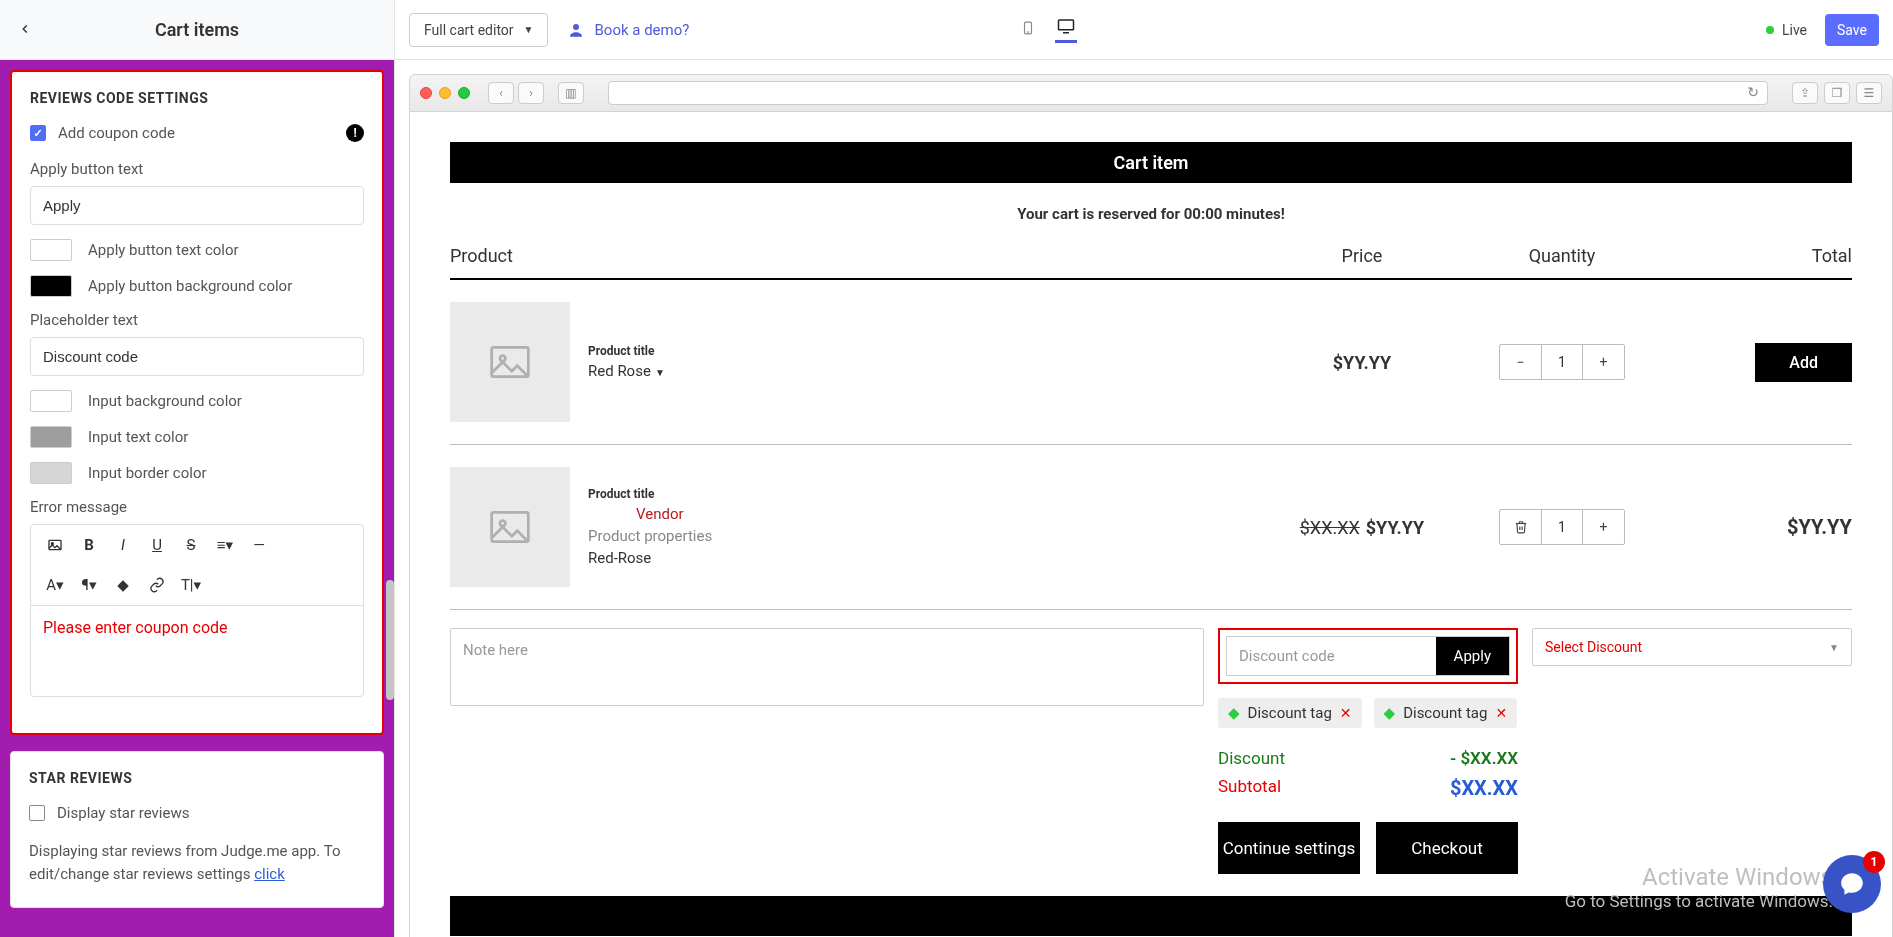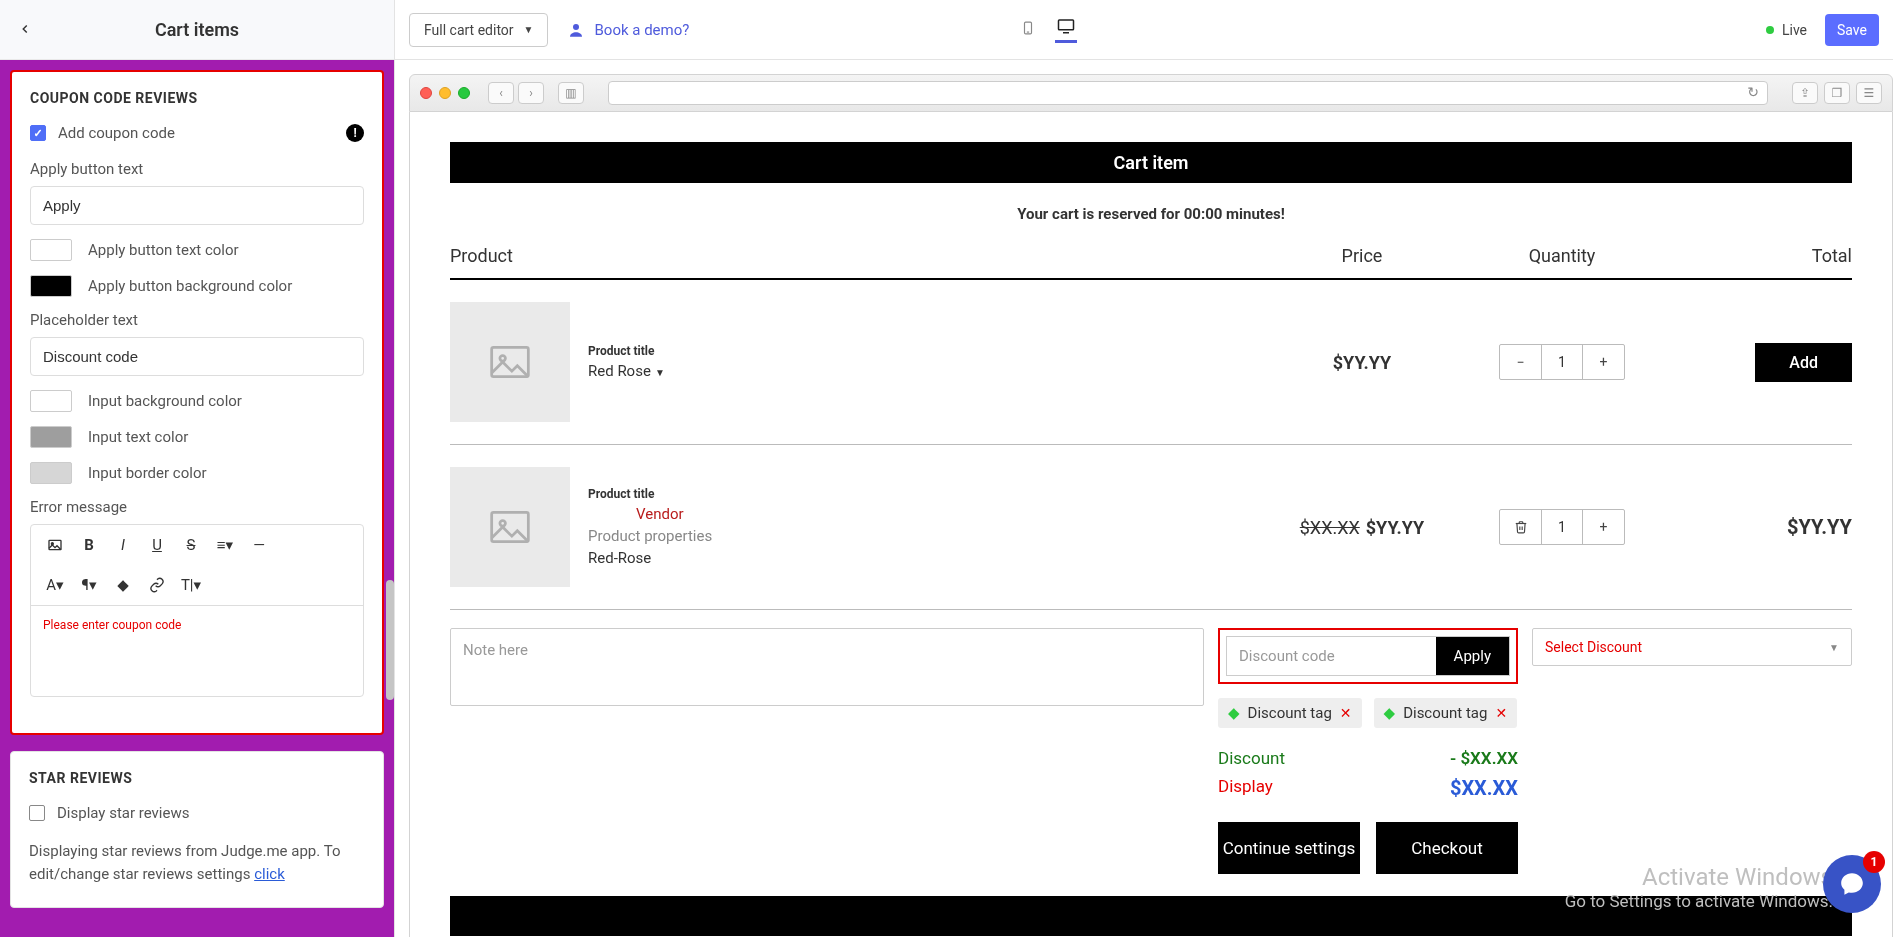--- a/index.html
+++ b/index.html
@@ -36,21 +36,21 @@
 .swatch.white { background: #fff; }
 .swatch.black { background: #000; }
 .swatch.gray { background: #9e9e9e; }
 .swatch.lightgray { background: #d6d6d6; }
 
 .rte { border: 1px solid #ddd; border-radius: 4px; }
 .rte-toolbar { display: flex; flex-wrap: wrap; gap: 2px; padding: 6px 8px; }
 .rte-tool { width: 32px; height: 28px; display: inline-flex; align-items: center; justify-content: center; font-size: 15px; color: #333; cursor: pointer; }
 .rte-tool svg { width: 16px; height: 16px; }
 .rte-divider { height: 1px; background: #ddd; }
-.rte-content { padding: 12px; min-height: 90px; font-size: 12px; }
+.rte-content { padding: 12px; min-height: 90px; font-size: 16px; }
 .rte-content .err { color: #e60000; }
 
 .desc-text { font-size: 15px; color: #555; line-height: 1.5; }
 .link { color: #2a5bd7; text-decoration: underline; cursor: pointer; }
 .sidebar-thumb { position: absolute; right: 0; width: 8px; height: 120px; top: 520px; background: #c5c5c5; border-radius: 4px; }
 
 
 .main { flex: 1; display: flex; flex-direction: column; background: #fff; }
 .topbar { height: 60px; border-bottom: 1px solid #e3e3e3; display: flex; align-items: center; padding: 0 14px; gap: 18px; }
 .top-dropdown { border: 1px solid #ccc; border-radius: 4px; padding: 8px 14px; display: flex; align-items: center; gap: 10px; color: #444; cursor: pointer; }
@@ -154,21 +154,21 @@
         <svg width="14" height="14" viewBox="0 0 24 24" fill="none" stroke="currentColor" stroke-width="2.5">
             <polyline points="15 18 9 12 15 6"></polyline>
           </svg>
       </span>
       <span class="sidebar-title">Cart items</span>
     </div>
 
     <div class="sidebar-scroll">
 
       <div class="panel highlighted">
-        <div class="panel-title">COUPON CODE REVIEWS</div>
+        <div class="panel-title">REVIEWS CODE SETTINGS</div>
 
         <div class="checkbox-row">
           <span class="checkbox checked"></span>
           <span class="form-label" style="margin:0">Add coupon code</span>
           <span class="info-badge">!</span>
         </div>
 
         <div class="form-row">
           <span class="form-label">Apply button text</span>
           <input class="text-input" value="Apply" style="">
@@ -422,21 +422,21 @@
                 <span>Discount tag</span>
                 <span class="x">✕</span>
               </div>
             </div>
             <div class="totals">
               <div class="totals-line discount">
                 <span class="lbl">Discount</span>
                 <span class="amt">- $XX.XX</span>
               </div>
               <div class="totals-line subtotal">
-                <span class="lbl">Display</span>
+                <span class="lbl">Subtotal</span>
                 <span class="amt">$XX.XX</span>
               </div>
             </div>
             <div class="action-btns">
               <div class="action-btn">Continue settings</div>
               <div class="action-btn">Checkout</div>
             </div>
           </div>
           <div>
             <div class="discount-select">

